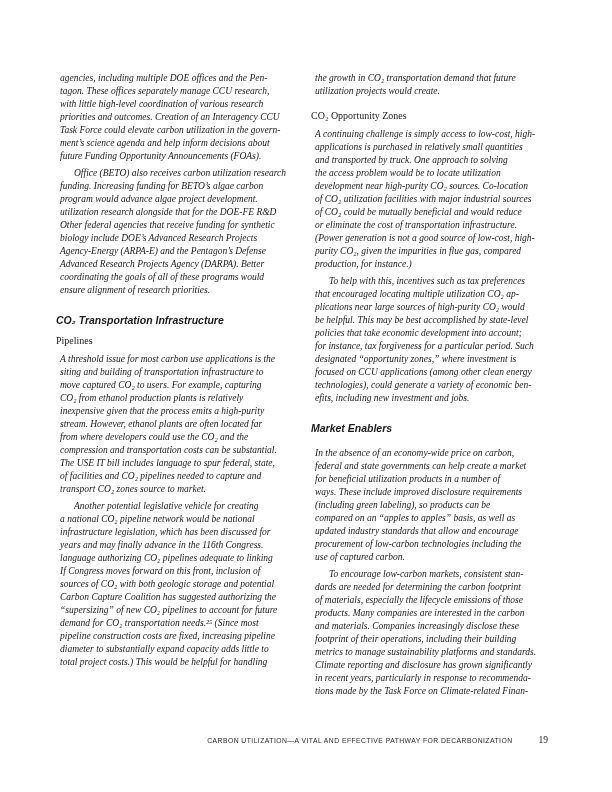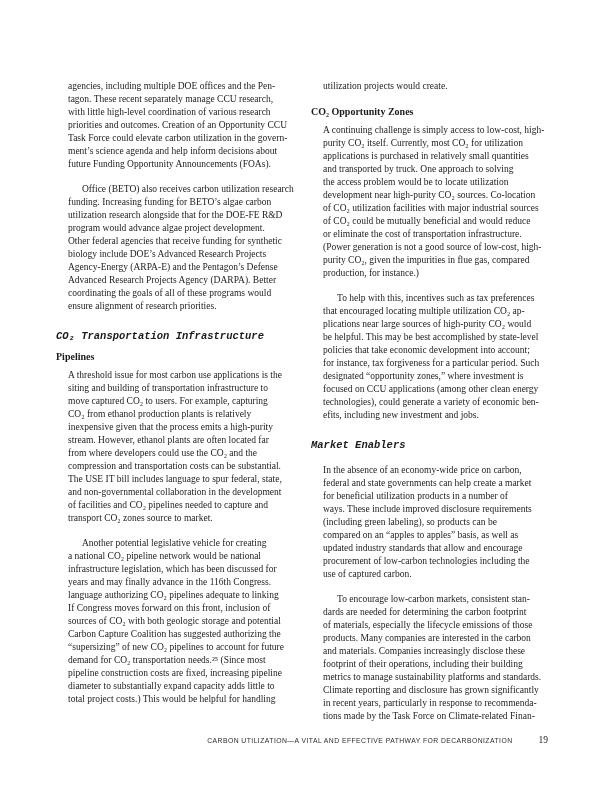--- a/index.html
+++ b/index.html
@@ -17,40 +17,40 @@
     color: #1c1c1c;
   }
   .col {
     position: absolute;
     top: 68px;
     width: 250px;
   }
   .col-left  { left: 56px; }
   .col-right { left: 311px; }
 
-  .para { margin: 12px; }
+  .para { margin: 4px; font-style: italic; }
   .line {
     font-size: 9.5px;
     line-height: 13px;
     height: 13px;
     white-space: nowrap;
   }
   .first-indent .line:first-child { text-indent: 14px; }
 
   .h2 {
-    font-family: Liberation Mono, monospace;
+    font-family: Liberation Sans, sans-serif;
     font-weight: bold;
     font-style: italic;
     font-size: 10.5px;
     line-height: 15px;
     margin: 16px 0 0 0;
     white-space: nowrap;
   }
   .h3 {
-    font-weight: bold;
+    font-weight: normal;
     font-size: 10px;
     line-height: 13px;
     margin: 6px 0 0 0;
     white-space: nowrap;
   }
   .para + .h3 { margin-top: 11px; }
   .h3 + .para { margin-top: 6px; }
   .h2 + .para { margin-top: 11px; }
   .para + .h2 { margin-top: 16px; }
 
@@ -75,52 +75,51 @@
     color: #1c1c1c;
   }
 </style>
 </head>
 <body>
 
 <div class="page">
   <div class="col col-left">
       <div class="para">
         <div class="line">agencies, including multiple DOE offices and the Pen-</div>
-        <div class="line">tagon. These recent separately manage CCU research,</div>
+        <div class="line">tagon. These offices separately manage CCU research,</div>
         <div class="line">with little high-level coordination of various research</div>
-        <div class="line">priorities and outcomes. Creation of an Opportunity CCU</div>
+        <div class="line">priorities and outcomes. Creation of an Interagency CCU</div>
         <div class="line">Task Force could elevate carbon utilization in the govern-</div>
         <div class="line">ment’s science agenda and help inform decisions about</div>
         <div class="line">future Funding Opportunity Announcements (FOAs).</div>
       </div>
       <div class="para first-indent">
         <div class="line">Office (BETO) also receives carbon utilization research</div>
         <div class="line">funding. Increasing funding for BETO’s algae carbon</div>
+        <div class="line">program would advance algae project development.</div>
         <div class="line">utilization research alongside that for the DOE-FE R&amp;D</div>
-        <div class="line">program would advance algae project development.</div>
         <div class="line">Other federal agencies that receive funding for synthetic</div>
         <div class="line">biology include DOE’s Advanced Research Projects</div>
         <div class="line">Agency-Energy (ARPA-E) and the Pentagon’s Defense</div>
         <div class="line">Advanced Research Projects Agency (DARPA). Better</div>
         <div class="line">coordinating the goals of all of these programs would</div>
         <div class="line">ensure alignment of research priorities.</div>
       </div>
       <div class="h2">CO₂ Transportation Infrastructure</div>
       <div class="h3">Pipelines</div>
       <div class="para">
         <div class="line">A threshold issue for most carbon use applications is the</div>
         <div class="line">siting and building of transportation infrastructure to</div>
         <div class="line">move captured CO₂ to users. For example, capturing</div>
         <div class="line">CO₂ from ethanol production plants is relatively</div>
         <div class="line">inexpensive given that the process emits a high-purity</div>
         <div class="line">stream. However, ethanol plants are often located far</div>
         <div class="line">from where developers could use the CO₂ and the</div>
         <div class="line">compression and transportation costs can be substantial.</div>
         <div class="line">The USE IT bill includes language to spur federal, state,</div>
-        <div class="line">and non-governmental collaboration in the development</div>
         <div class="line">of facilities and CO₂ pipelines needed to capture and</div>
         <div class="line">transport CO₂ zones source to market.</div>
       </div>
       <div class="para first-indent">
         <div class="line">Another potential legislative vehicle for creating</div>
         <div class="line">a national CO₂ pipeline network would be national</div>
         <div class="line">infrastructure legislation, which has been discussed for</div>
         <div class="line">years and may finally advance in the 116th Congress.</div>
         <div class="line">language authorizing CO₂ pipelines adequate to linking</div>
         <div class="line">If Congress moves forward on this front, inclusion of</div>
@@ -128,26 +127,26 @@
         <div class="line">Carbon Capture Coalition has suggested authorizing the</div>
         <div class="line">“supersizing” of new CO₂ pipelines to account for future</div>
         <div class="line">demand for CO₂ transportation needs.²⁵ (Since most</div>
         <div class="line">pipeline construction costs are fixed, increasing pipeline</div>
         <div class="line">diameter to substantially expand capacity adds little to</div>
         <div class="line">total project costs.) This would be helpful for handling</div>
       </div>
     </div>
   <div class="col col-right">
       <div class="para">
+        <div class="line">the growth in CO₂ transportation demand that future</div>
         <div class="line">utilization projects would create.</div>
       </div>
       <div class="h3">CO₂ Opportunity Zones</div>
       <div class="para">
         <div class="line">A continuing challenge is simply access to low-cost, high-</div>
-        <div class="line">purity CO₂ itself. Currently, most CO₂ for utilization</div>
         <div class="line">applications is purchased in relatively small quantities</div>
         <div class="line">and transported by truck. One approach to solving</div>
         <div class="line">the access problem would be to locate utilization</div>
         <div class="line">development near high-purity CO₂ sources. Co-location</div>
         <div class="line">of CO₂ utilization facilities with major industrial sources</div>
         <div class="line">of CO₂ could be mutually beneficial and would reduce</div>
         <div class="line">or eliminate the cost of transportation infrastructure.</div>
         <div class="line">(Power generation is not a good source of low-cost, high-</div>
         <div class="line">purity CO₂, given the impurities in flue gas, compared</div>
         <div class="line">production, for instance.)</div>

